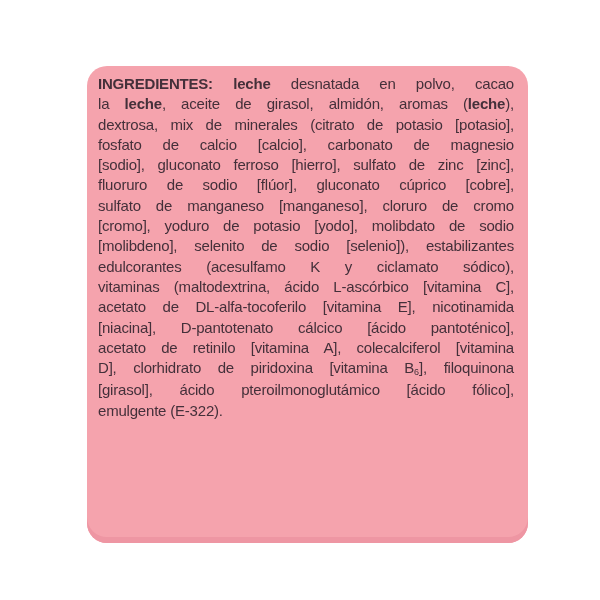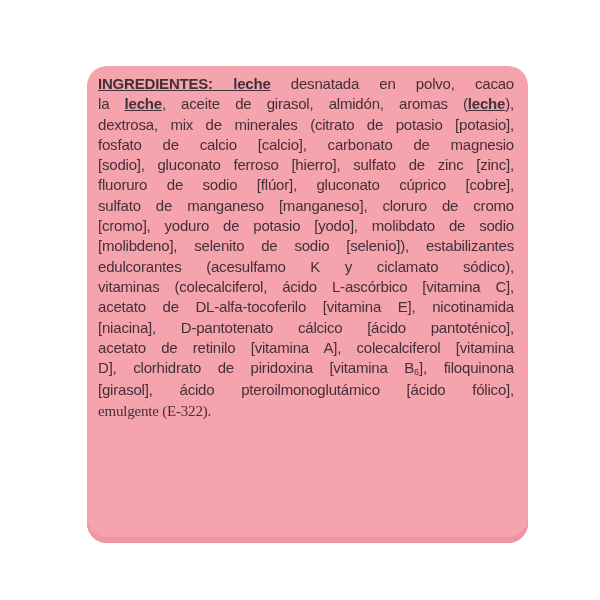--- a/index.html
+++ b/index.html
@@ -35,25 +35,23 @@
     line-height: 20.3px;
     letter-spacing: -0.2px;
   }
   .line {
     text-align: justify;
     text-align-last: justify;
     white-space: nowrap;
   }
   .line.last {
     text-align-last: left;
-    font-family: Liberation Serif, serif;
   }
   .bold {
     font-weight: 700;
-    text-decoration: underline;
   }
   .sub {
     font-size: 9px;
     vertical-align: baseline;
     position: relative;
     top: 2px;
     letter-spacing: 0;
   }
 </style>
 </head>
@@ -65,21 +63,21 @@
         <div class="line"><span class="bold">INGREDIENTES: leche</span><span> desnatada en polvo, cacao</span></div>
         <div class="line"><span>la </span><span class="bold">leche</span><span>, aceite de girasol, almidón, aromas (</span><span class="bold">leche</span><span>),</span></div>
         <div class="line"><span>dextrosa, mix de minerales (citrato de potasio [potasio],</span></div>
         <div class="line"><span>fosfato de calcio [calcio], carbonato de magnesio</span></div>
         <div class="line"><span>[sodio], gluconato ferroso [hierro], sulfato de zinc [zinc],</span></div>
         <div class="line"><span>fluoruro de sodio [flúor], gluconato cúprico [cobre],</span></div>
         <div class="line"><span>sulfato de manganeso [manganeso], cloruro de cromo</span></div>
         <div class="line"><span>[cromo], yoduro de potasio [yodo], molibdato de sodio</span></div>
         <div class="line"><span>[molibdeno], selenito de sodio [selenio]), estabilizantes</span></div>
         <div class="line"><span>edulcorantes (acesulfamo K y ciclamato sódico),</span></div>
-        <div class="line"><span>vitaminas (colecalciferol, ácido L-ascórbico [vitamina C],</span></div>
+        <div class="line"><span>vitaminas (maltodextrina, ácido L-ascórbico [vitamina C],</span></div>
         <div class="line"><span>acetato de DL-alfa-tocoferilo [vitamina E], nicotinamida</span></div>
         <div class="line"><span>[niacina], D-pantotenato cálcico [ácido pantoténico],</span></div>
         <div class="line"><span>acetato de retinilo [vitamina A], colecalciferol [vitamina</span></div>
         <div class="line"><span>D], clorhidrato de piridoxina [vitamina B</span><span class="sub">6</span><span>], filoquinona</span></div>
         <div class="line"><span>[girasol], ácido pteroilmonoglutámico [ácido fólico],</span></div>
         <div class="line last"><span>emulgente (E-322).</span></div>
       </div>
   </div>
 </div>
 

